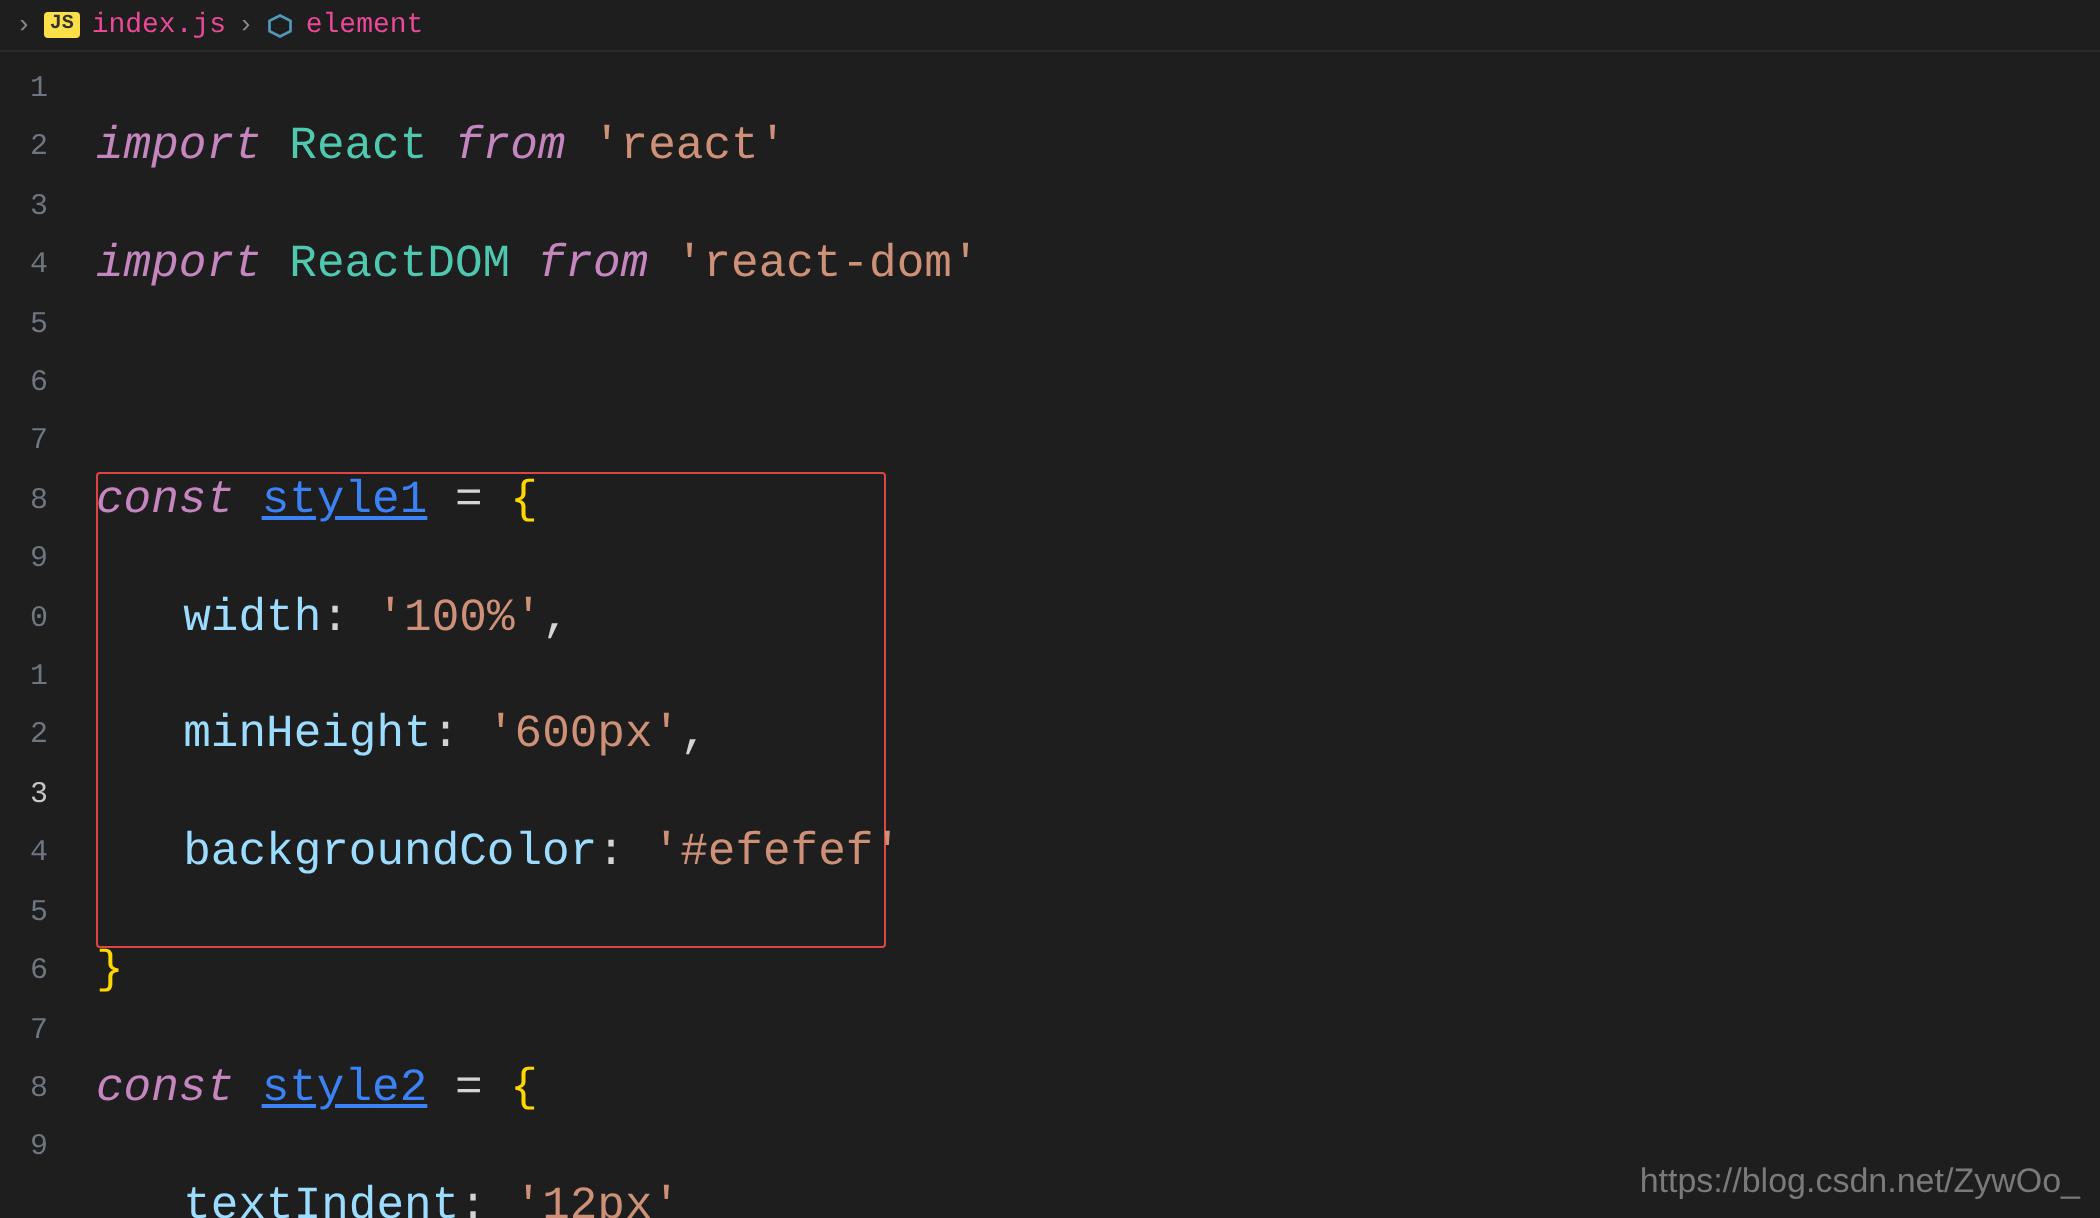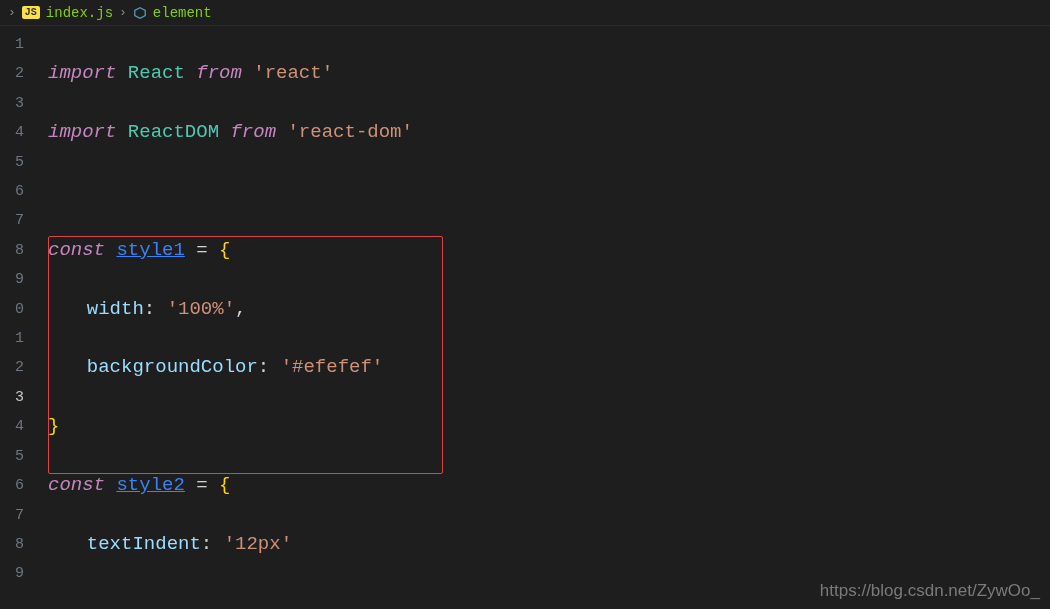--- a/index.html
+++ b/index.html
@@ -32,41 +32,41 @@
   font-size: 10px;
   padding: 1px 3px;
   border-radius: 2px;
 }
 .sym-icon {
   width: 14px; height: 14px;
   display: inline-flex; align-items: center; justify-content: center;
   color: #519aba;
   font-size: 12px;
 }
-.bc-item { color: #84cc16; }
+.bc-item { color: #ec4899; }
 .editor {
   display: flex;
   height: calc(100% - 26px);
   position: relative;
 }
 .gutter {
   width: 30px;
   padding-top: 4px;
   text-align: right;
   color: #6e7681;
   font-size: 15px;
   line-height: 29.4px;
   user-select: none;
   flex-shrink: 0;
 }
 .gutter div { padding-right: 6px; }
 .gutter .active { color: #c6c6c6; }
 .code {
   padding: 4px 0 0 18px;
-  font-size: 19px;
+  font-size: 23px;
   line-height: 29.4px;
   white-space: pre;
   position: relative;
   flex: 1;
 }
 .line { position: relative; display: block; }
 
 .kw   { color: #c586c0; }         
 .mod  { color: #4ec9b0; }         
 .str  { color: #ce9178; }         
@@ -134,20 +134,21 @@
     <div>8</div>
     <div>9</div>
   </div>
 
   <div class="code">
 <span class="line"><span class="kw it">import</span> <span class="mod">React</span> <span class="kw it">from</span> <span class="str">'react'</span></span>
 <span class="line"><span class="kw it">import</span> <span class="mod">ReactDOM</span> <span class="kw it">from</span> <span class="str">'react-dom'</span></span>
 <span class="line"> </span>
 <span class="line" style="position:relative"><span class="hl box1"></span><span class="kw it">const</span> <span class="var">style1</span> <span class="eq">=</span> <span class="brace">{</span></span>
 <span class="line">  <span class="prop">width</span><span class="punc">:</span> <span class="str">'100%'</span><span class="punc">,</span></span>
+<span class="line">  <span class="prop">minHeight</span><span class="punc">:</span> <span class="str">'600px'</span><span class="punc">,</span></span>
 <span class="line">  <span class="prop">backgroundColor</span><span class="punc">:</span> <span class="str">'#efefef'</span></span>
 <span class="line"><span class="brace">}</span></span>
 <span class="line"><span class="kw it">const</span> <span class="var">style2</span> <span class="eq">=</span> <span class="brace">{</span></span>
 <span class="line">  <span class="prop">textIndent</span><span class="punc">:</span> <span class="str">'12px'</span></span>
 
 
 
 
 
 

